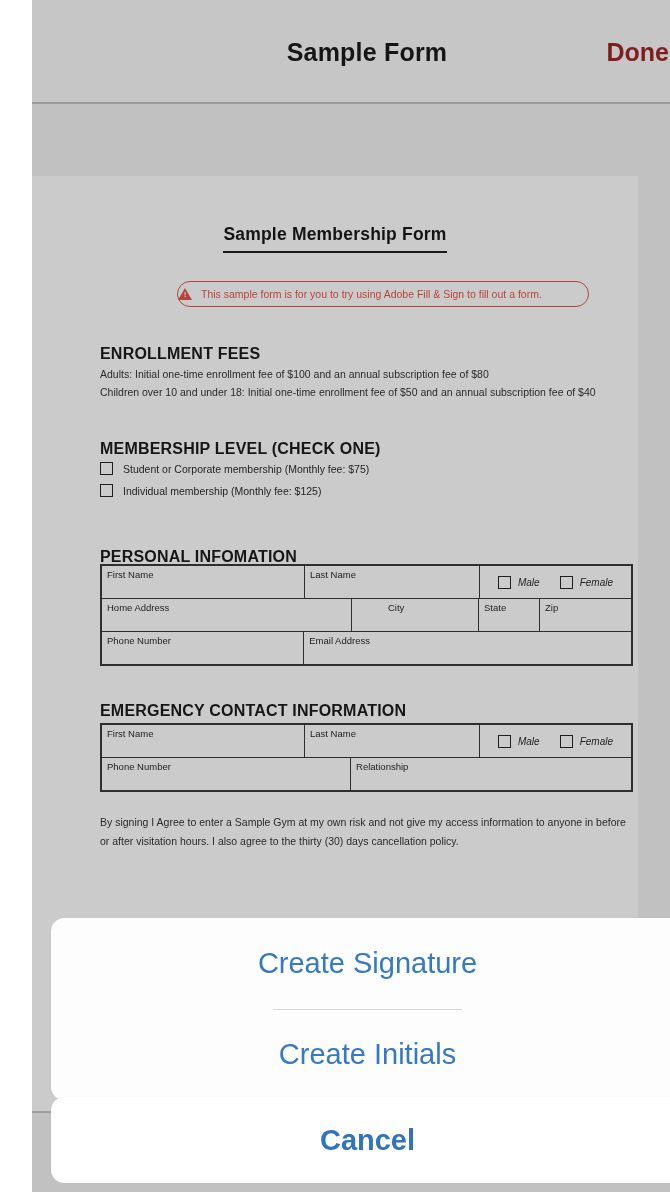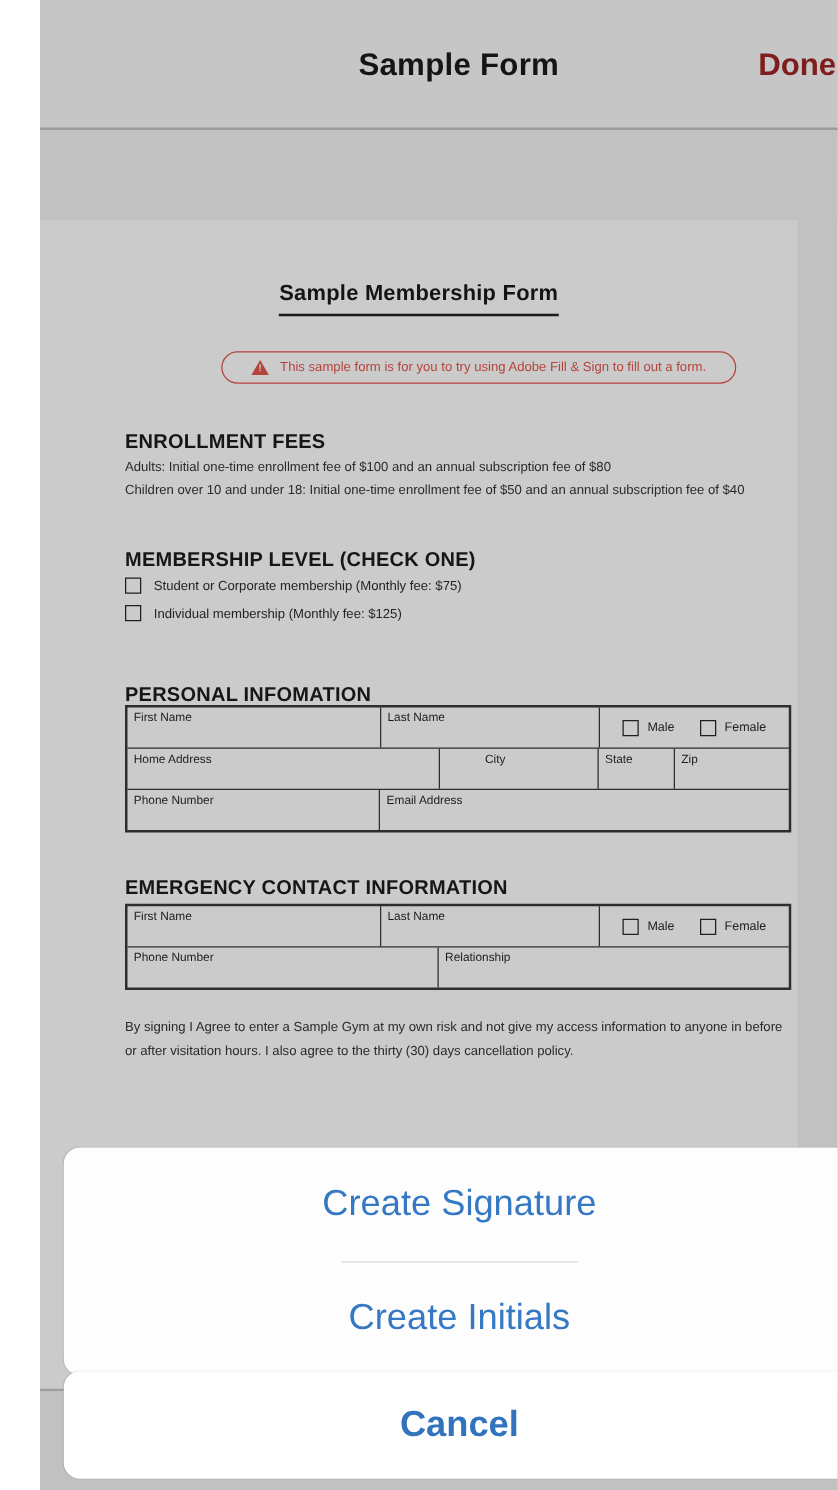--- a/index.html
+++ b/index.html
@@ -13,41 +13,41 @@
 
   
   .band-top{position:absolute;left:0;top:104px;width:670px;height:72px;background:#c1c1c1;}
   .band-bottom{position:absolute;left:0;top:1113px;width:670px;height:79px;background:#c1c1c1;}
 
   
   .page{position:absolute;left:0;top:176px;width:606px;height:937px;background:#cbcbcb;border-bottom:2px solid #9e9e9e;box-sizing:border-box;color:#1d1d1d;}
   .doc-title-wrap{position:absolute;left:0;right:0;top:48px;text-align:center;}
   .doc-title{display:inline-block;font-size:17.5px;font-weight:bold;color:#141414;padding-bottom:6px;border-bottom:2.5px solid #1a1a1a;letter-spacing:.2px;}
 
-  .warning{position:absolute;left:145px;top:105px;width:412px;height:26px;border:1px solid #b5453c;border-radius:13px;box-sizing:border-box;display:flex;align-items:center;justify-content:center;gap:9px;background:transparent;}
+  .warning{position:absolute;left:145px;top:105px;width:412px;height:26px;border:1px solid #b5453c;border-radius:13px;box-sizing:border-box;display:flex;align-items:center;gap:9px;background:transparent;}
   .warn-tri{position:relative;width:14px;height:12px;background:#b5453c;clip-path:polygon(50% 0,100% 100%,0 100%);flex:0 0 auto;}
   .warn-tri::after{content:"!";position:absolute;left:0;right:0;top:3px;text-align:center;color:#cbcbcb;font-size:8px;font-weight:bold;line-height:1;}
   .warn-text{font-size:10.5px;color:#b5453c;white-space:nowrap;}
 
   .sec-head{position:absolute;left:68px;font-size:16px;font-weight:bold;color:#161616;letter-spacing:.2px;}
   .body-text{position:absolute;left:68px;width:534px;font-size:10.5px;color:#2a2a2a;line-height:18px;}
 
   .opt-row{position:absolute;left:68px;display:flex;align-items:center;gap:10px;}
   .cb{width:13px;height:13px;border:1.5px solid #1f1f1f;box-sizing:border-box;background:transparent;display:inline-block;flex:0 0 auto;cursor:pointer;}
   .opt-label{font-size:10.5px;color:#242424;}
 
   
   .ftable{position:absolute;left:68px;width:533px;border:2px solid #2e2e2e;box-sizing:border-box;}
   .frow{display:flex;}
   .frow + .frow{border-top:1px solid #2e2e2e;}
   .fcell{height:32px;box-sizing:border-box;padding:3px 0 0 5px;font-size:9.5px;color:#1d1d1d;cursor:text;}
   .fcell + .fcell{border-left:1px solid #2e2e2e;}
   .gender{display:flex;align-items:center;justify-content:center;gap:7px;padding:0;}
   .gender .cb{width:13px;height:13px;border-width:1.5px;}
-  .gender .glabel{font-size:10px;color:#222;}
+  .gender .glabel{font-size:10px;color:#222;font-style:italic;}
   .gender .gap{width:6px;}
 
   
   .sheet-group{position:absolute;left:19px;top:918px;width:633px;height:182px;background:#fdfdfd;border-radius:13px;overflow:hidden;display:flex;flex-direction:column;box-shadow:0 0 1px rgba(0,0,0,.15);align-items:center;}
   .sheet-item{flex:1;display:flex;align-items:center;justify-content:center;font-size:29px;color:#3578c4;background:none;border:none;cursor:pointer;font-family:inherit;}
   .sheet-item + .sheet-item{border-top:1px solid #d8d8d8;}
   .cancel-btn{position:absolute;left:19px;top:1097px;width:633px;height:86px;background:#ffffff;border-radius:13px;border:none;display:flex;align-items:center;justify-content:center;font-size:29px;font-weight:bold;color:#3173bd;cursor:pointer;font-family:inherit;box-shadow:0 0 1px rgba(0,0,0,.15);}
 </style>
 </head>
 <body>

